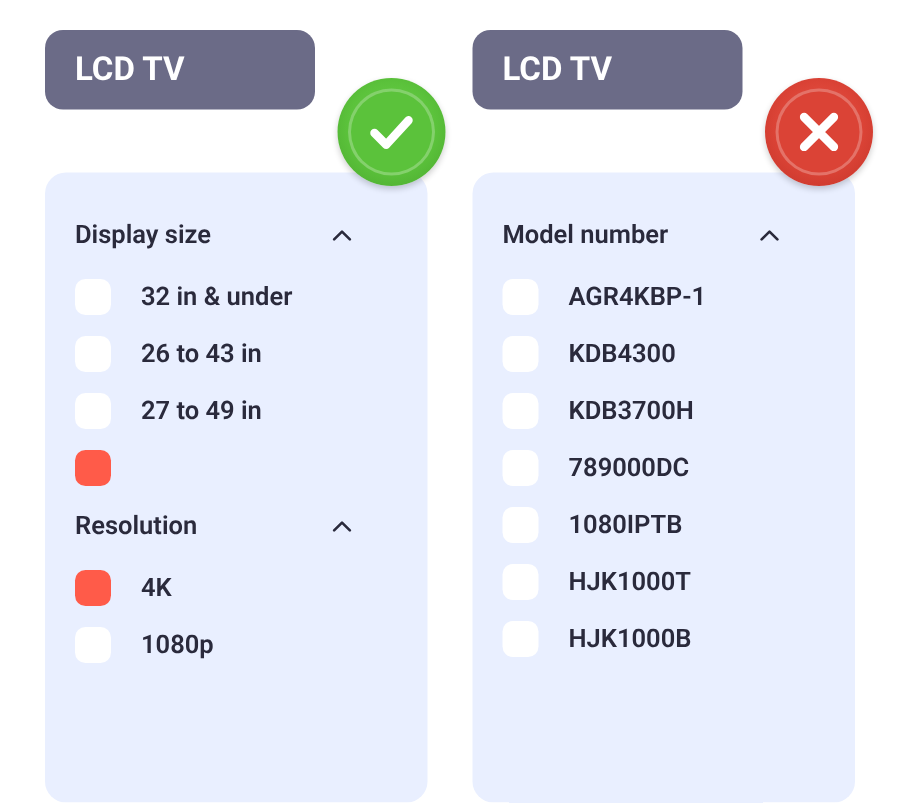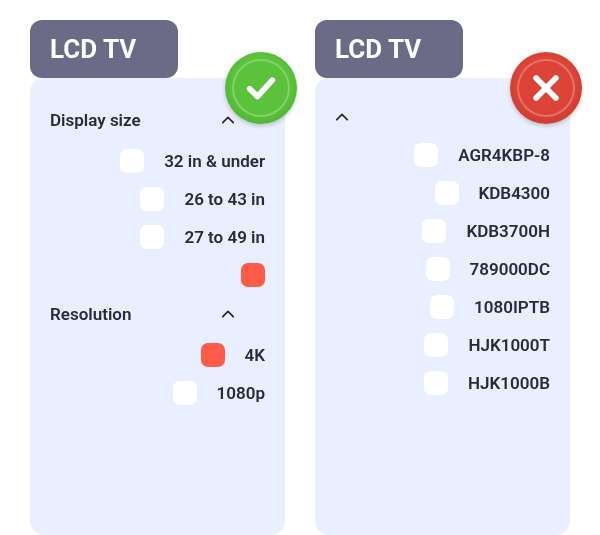--- a/index.html
+++ b/index.html
@@ -17,24 +17,24 @@
   .panel {
     flex: 1;
     display: flex;
     flex-direction: column;
     position: relative;
   }
   .title-chip {
     background: #6b6b87;
     color: #ffffff;
     font-weight: 700;
-    font-size: 26px;
+    font-size: 22px;
     padding: 14px 20px;
     border-radius: 12px;
-    width: 148px;
+    width: 180px;
   }
   .badge {
     position: absolute;
     top: 32px;
     right: -12px;
     width: 72px;
     height: 72px;
     border-radius: 50%;
     display: flex;
     align-items: center;
@@ -52,20 +52,21 @@
     height: 58px;
     border-radius: 50%;
     display: flex;
     align-items: center;
     justify-content: center;
   }
   .badge-good .badge-inner { background: #5bc23b; border: 2px solid rgba(255,255,255,0.25); }
   .badge-bad .badge-inner { background: #db4336; border: 2px solid rgba(255,255,255,0.25); }
   .badge svg { width: 34px; height: 34px; }
   .card {
+    margin-top: 42px;
     background: #e9efff;
     border-radius: 14px;
     padding: 28px 20px 0 20px;
     flex: 1;
     overflow: hidden;
   }
   .group-header {
     display: flex;
     align-items: center;
     justify-content: space-between;
@@ -77,21 +78,20 @@
     cursor: pointer;
   }
   .group-header .chev { margin-right: 30px; }
   .chev svg { width: 14px; height: 14px; display: block; }
   .opt {
     display: flex;
     align-items: center;
     gap: 20px;
     padding: 7px 0;
     cursor: pointer;
-    justify-content: flex-end;
   }
   .chk {
     width: 24px;
     height: 24px;
     border-radius: 7px;
     background: #ffffff;
     flex-shrink: 0;
   }
   .chk.checked {
     background: #ff5b49;
@@ -168,29 +168,30 @@
   </div>
   <div class="badge badge-bad">
     <div class="badge-inner">
       <svg viewBox="0 0 24 24">
         <path d="M5 5 L19 19 M19 5 L5 19" stroke="#ffffff" stroke-width="4" fill="none" stroke-linecap="round"></path>
       </svg>
     </div>
   </div>
   <div class="card">
     <div class="group-header">
+      <span>Model number</span>
       <span class="chev">
         <svg viewBox="0 0 16 16">
             <path d="M2 11 L8 5 L14 11" stroke="#2a2a3c" stroke-width="2" fill="none" stroke-linecap="round" stroke-linejoin="round"></path>
           </svg>
       </span>
     </div>
     <div class="opt">
       <span class="chk"></span>
-      <span class="opt-label">AGR4KBP-8</span>
+      <span class="opt-label">AGR4KBP-1</span>
     </div>
     <div class="opt">
       <span class="chk"></span>
       <span class="opt-label">KDB4300</span>
     </div>
     <div class="opt">
       <span class="chk"></span>
       <span class="opt-label">KDB3700H</span>
     </div>
     <div class="opt">

